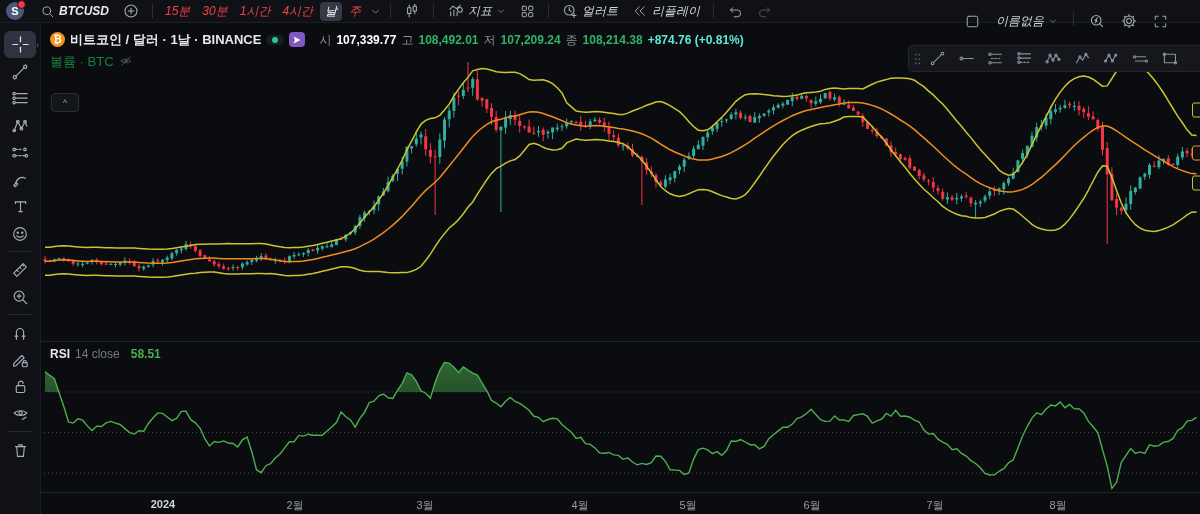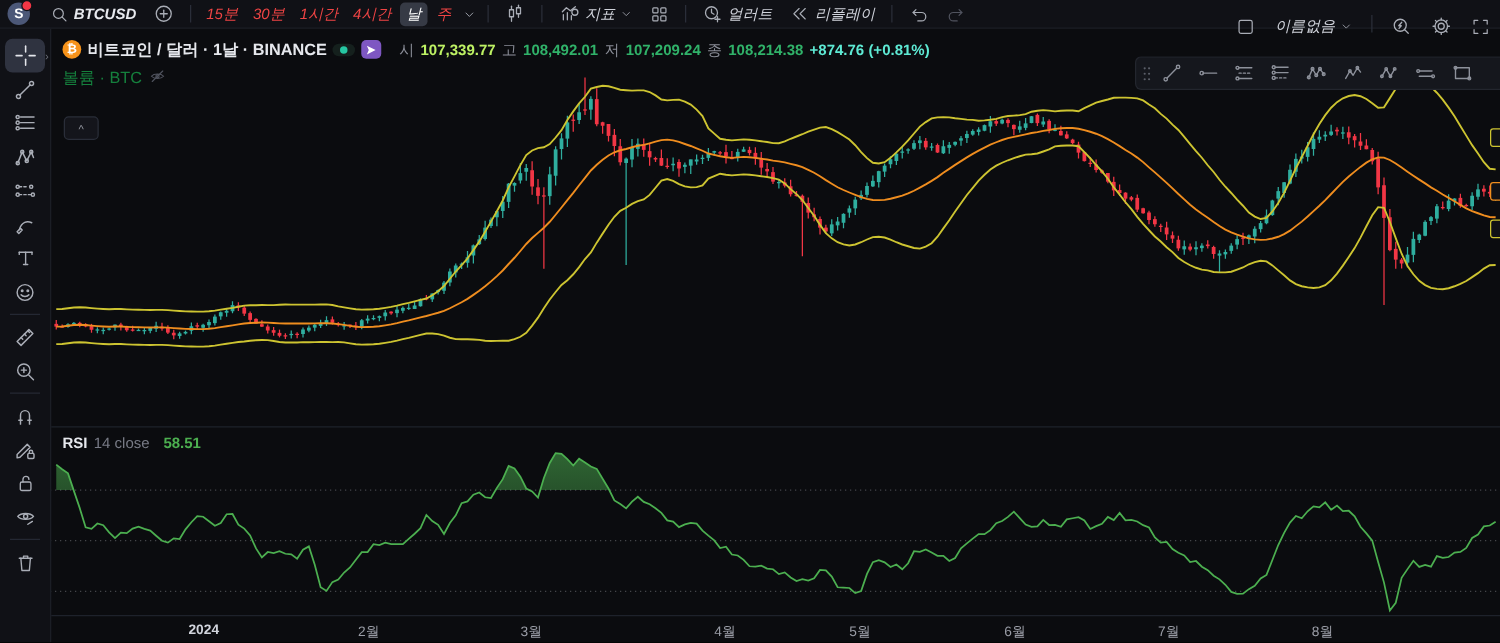--- a/index.html
+++ b/index.html
@@ -2,21 +2,21 @@
 <html><head>
 <meta charset="utf-8">
 <style>
   html,body{margin:0;padding:0;background:#000;}
   .app{position:relative;width:1200px;height:514px;background:#0b0c0f;overflow:hidden;
        font-family:"Liberation Sans","DejaVu Sans",sans-serif;color:#d1d4dc;-webkit-font-smoothing:antialiased;}
   
   .topbar{position:absolute;left:0;top:0;width:1200px;height:22px;background:#101116;
           border-bottom:1px solid #1b1e25;display:flex;align-items:center;font-size:12px;z-index:5;}
   .tb-left{display:flex;align-items:center;gap:2px;padding-left:6px;flex:1;}
-  .tb-right{display:flex;gap:4px;padding-right:2px;margin-top:20px;}
+  .tb-right{display:flex;gap:4px;padding-right:26px;margin-top:20px;}
   .tbtn{display:flex;align-items:center;gap:4px;background:none;border:0;color:#d1d4dc;
         font-family:inherit;font-size:12px;padding:1px 6px;height:19px;border-radius:4px;cursor:pointer;white-space:nowrap;font-style:italic;}
   .tbtn svg{display:block}
   .tbtn.dim{color:#50535e;}
   .tf{padding:1px 5px;color:#ef4444;}
   .tf.sel{background:#363a45;color:#fff;border-radius:4px;}
   .sep{width:1px;height:14px;background:#2a2e39;margin:0 5px;flex:0 0 1px;}
   .avatar{position:relative;width:18px;height:18px;border-radius:50%;background:#4c5878;color:#fff;
           font-weight:bold;font-size:11px;display:flex;align-items:center;justify-content:center;cursor:pointer;margin-right:8px;}
   .avatar .dot{position:absolute;right:-2px;top:-2px;width:7px;height:7px;border-radius:50%;
@@ -862,21 +862,21 @@
         <span class="pill">
             <i class="gdot"></i>
           </span>
         <span class="sharepill">
           <svg width="10" height="10" viewBox="0 0 20 20">
               <path d="M3 17 L17 10 3 3 6 10 Z" fill="#fff"></path>
             </svg>
         </span>
         <span style="width:4px"></span>
         <span class="olab">시</span>
-          <span class="oval" style="color:#bef264">107,339.77</span>
+          <span class="oval" style="color:#ffffff">107,339.77</span>
         <span class="olab">고</span>
           <span class="oval" style="color:#30b269">108,492.01</span>
         <span class="olab">저</span>
           <span class="oval" style="color:#30b269">107,209.24</span>
         <span class="olab">종</span>
           <span class="oval" style="color:#30b269">108,214.38</span>
         <span class="oval" style="color:#5eead4">+874.76 (+0.81%)</span>
       </div>
       <div class="lrow dimrow">
         <span>볼륨 · BTC</span>

